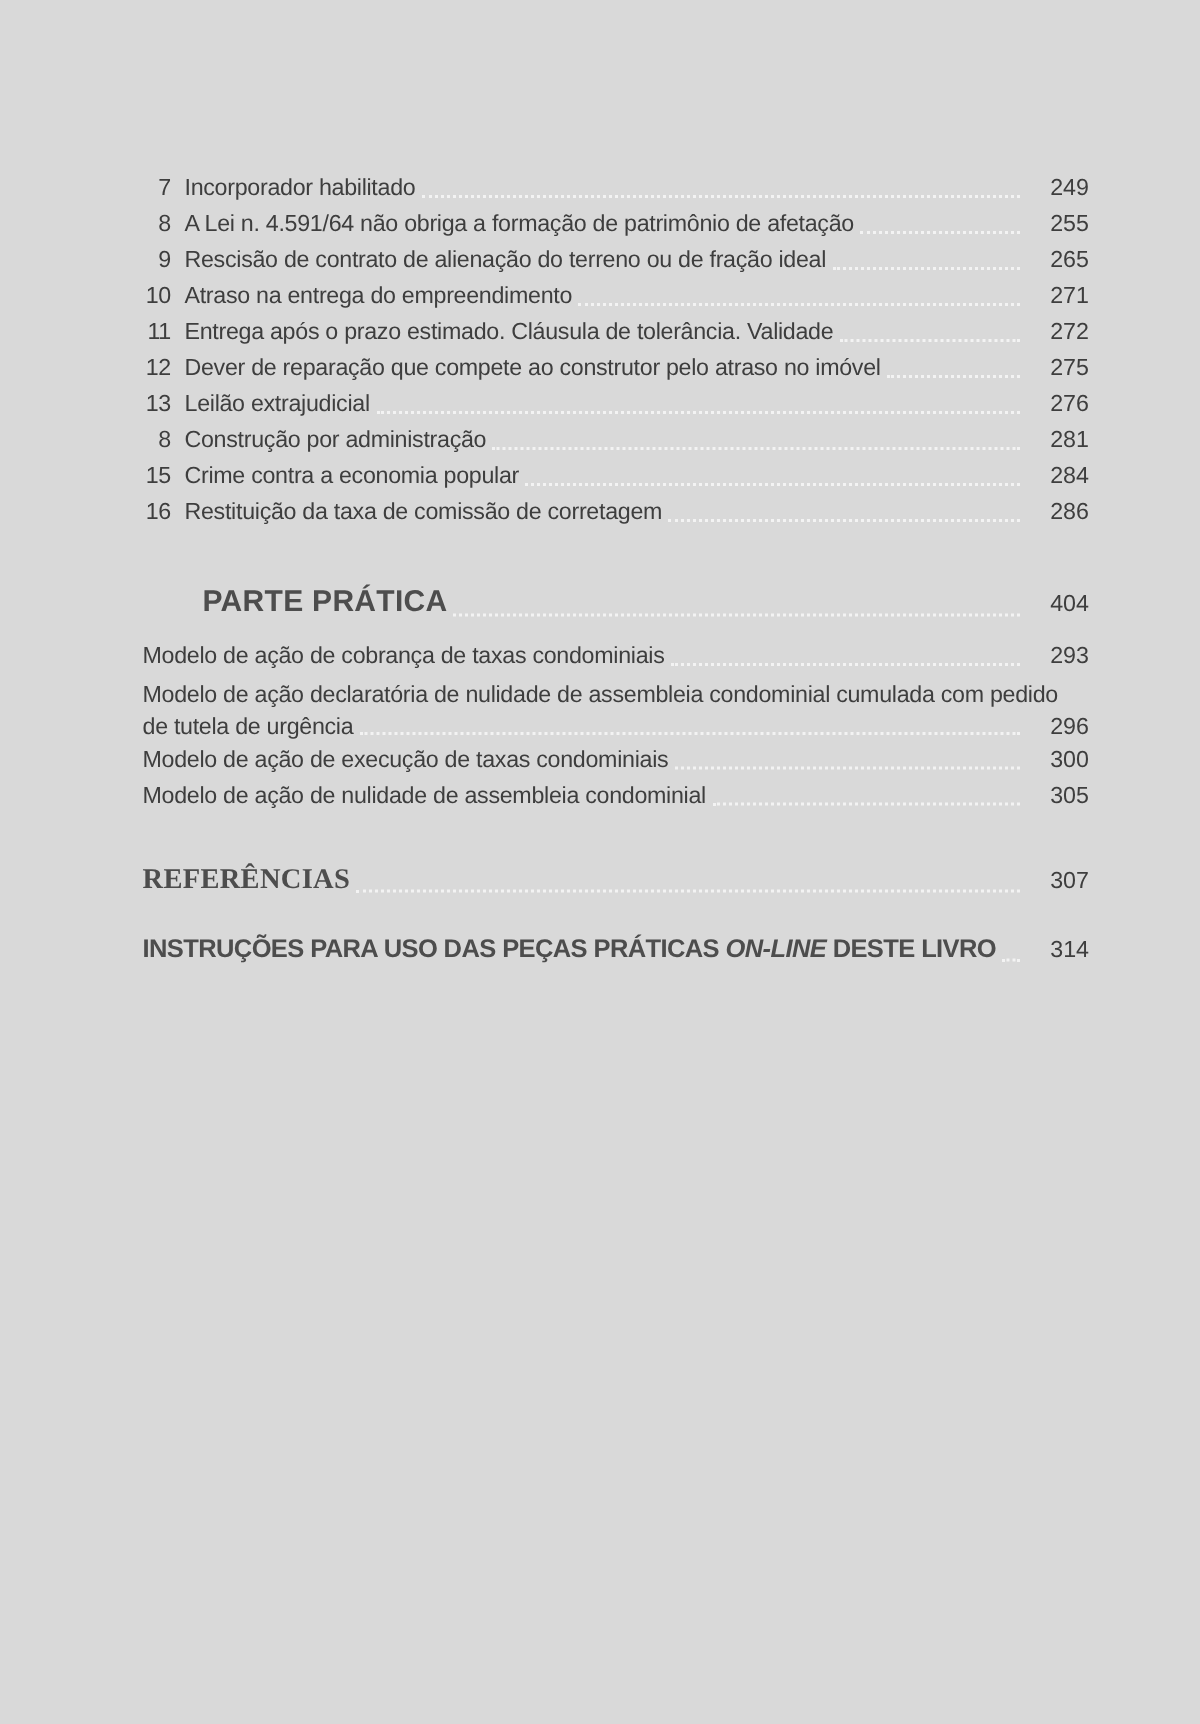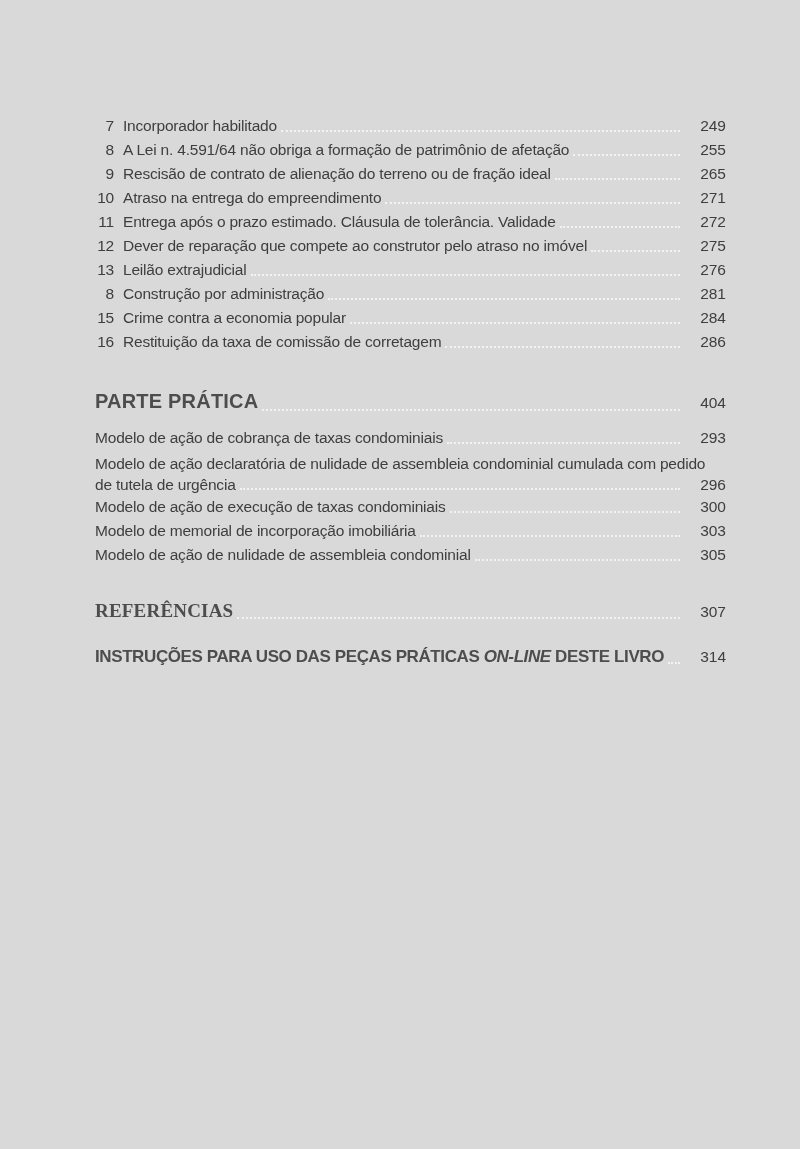--- a/index.html
+++ b/index.html
@@ -73,20 +73,21 @@
     flex: 0 0 auto;
     letter-spacing: 0.2px;
   }
   .heading-row .leader {
     margin-bottom: 7px;
   }
   .h1 {
     margin-top: 32px;
     margin-bottom: 8px;
     line-height: 30px;
+    margin-left: 40px;
   }
   .h1 .hlabel { font-size: 20px; }
   .h2 {
     margin-top: 30px;
     line-height: 28px;
   }
   .h2 .hlabel { font-size: 19px; font-family: Liberation Serif, serif; }
   .h3 {
     margin-top: 17px;
     line-height: 28px;
@@ -182,25 +183,20 @@
             <span class="leader"></span>
             <span class="page-num">296</span>
           </div>
         </div>
         <div class="row">
           <span class="label">Modelo de ação de execução de taxas condominiais</span>
           <span class="leader"></span>
           <span class="page-num">300</span>
         </div>
         <div class="row">
-          <span class="label">Modelo de memorial de incorporação imobiliária</span>
-          <span class="leader"></span>
-          <span class="page-num">303</span>
-        </div>
-        <div class="row">
           <span class="label">Modelo de ação de nulidade de assembleia condominial</span>
           <span class="leader"></span>
           <span class="page-num">305</span>
         </div>
       </section>
 
     <div class="row heading-row h2">
       <span class="hlabel">REFERÊNCIAS</span>
       <span class="leader"></span>
       <span class="page-num">307</span>

